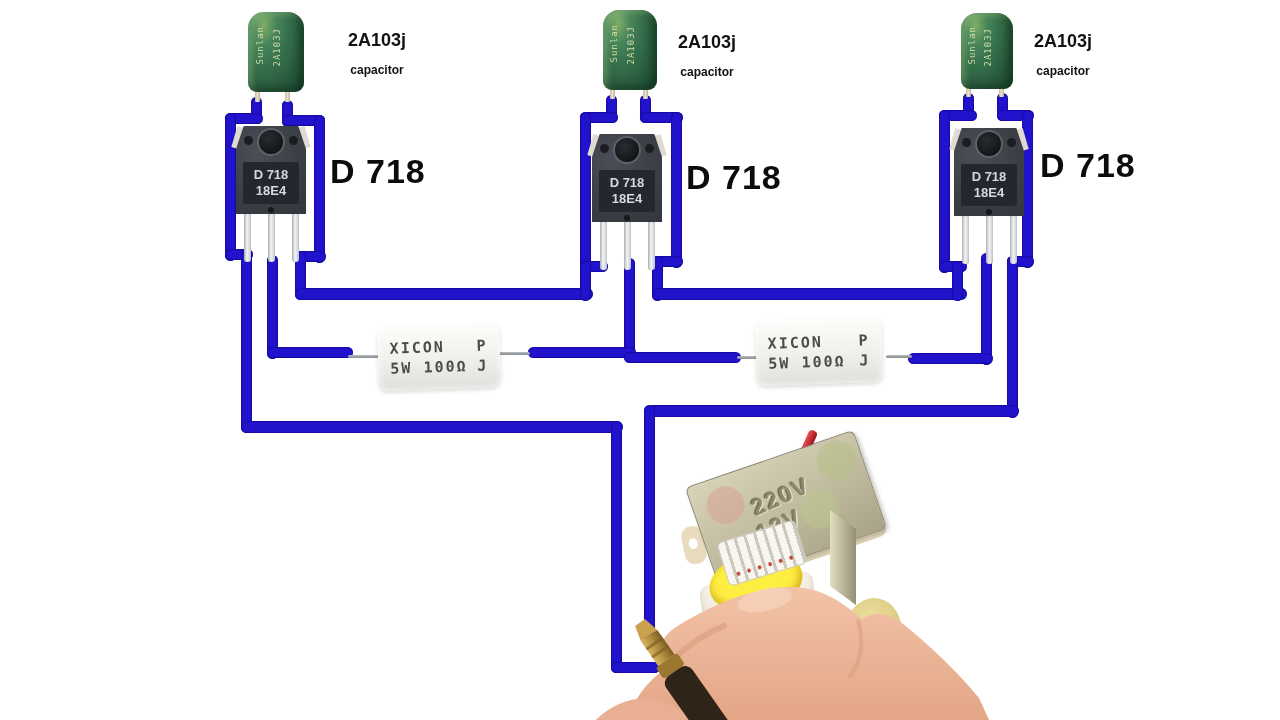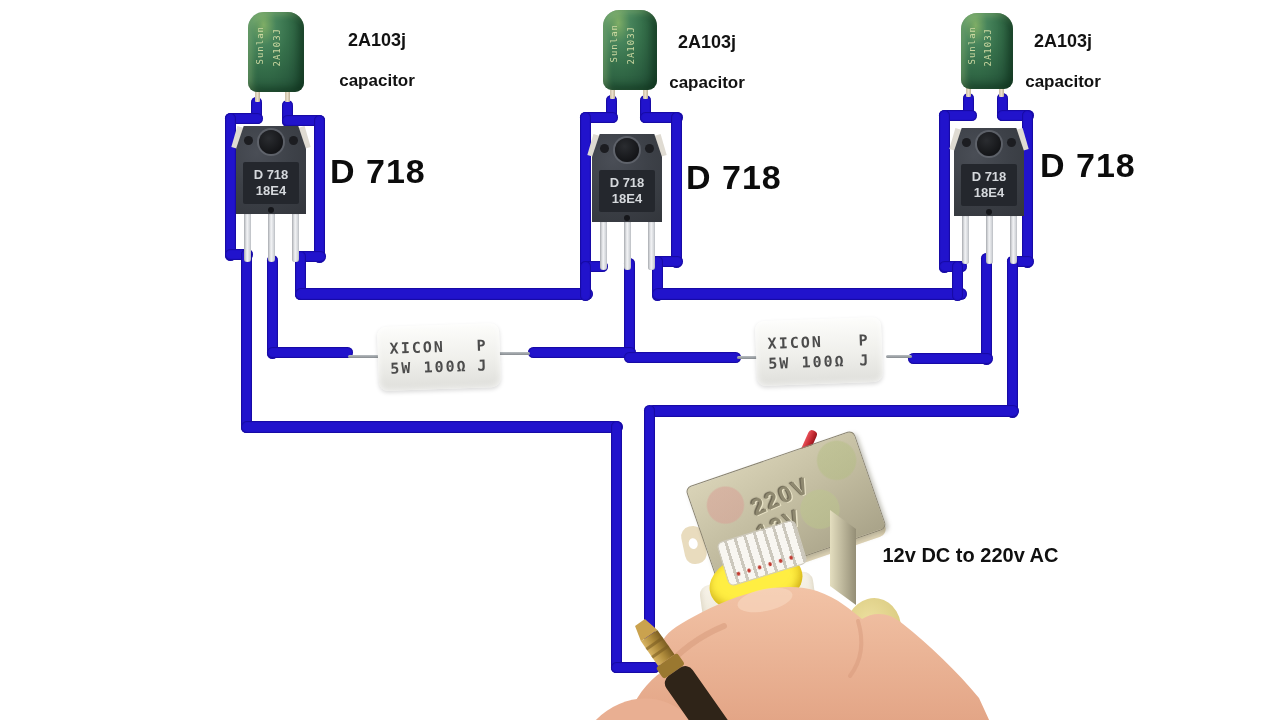--- a/index.html
+++ b/index.html
@@ -14,21 +14,21 @@
   
   .cap{border-radius:16px 16px 9px 9px;
        background:radial-gradient(ellipse at 28% 16%,#7fae66 0%,#47845b 22%,#356f4a 45%,#27583c 75%,#1d4630 100%);
        box-shadow:inset -5px -4px 8px rgba(0,30,10,.45), inset 4px 3px 6px rgba(190,230,150,.35);}
   .cap-text{position:absolute;writing-mode:vertical-rl;transform:rotate(180deg);
             font-family:"DejaVu Sans Mono",monospace;font-size:9px;letter-spacing:1px;
             color:#d8e0a8;opacity:.9;}
   .cap-leg{background:linear-gradient(90deg,#c9bca4,#eadfc9 50%,#bdb096);border-radius:1px;}
   .cap-label{text-align:center;color:#121212;font-weight:bold;}
   .cap-label .l1{font-size:18px;}
-  .cap-label .l2{font-size:17px;margin-top:20px;}
+  .cap-label .l2{font-size:12px;margin-top:12px;}
 
   
   .transistor{width:70px;height:140px;}
   .t-tab{width:18px;height:22px;background:#dfdbd2;top:2px;}
   .t-body{left:0;top:0;width:70px;height:88px;
           background:radial-gradient(circle at 30% 30%,#4a4e56 0%,#3d4148 45%,#33363c 100%);
           clip-path:polygon(0 26%,11% 0,89% 0,100% 26%,100% 100%,0 100%);}
   .t-hole{position:absolute;left:23px;top:4px;width:24px;height:24px;border-radius:50%;
           background:radial-gradient(circle at 40% 35%,#2a2c30,#141518 70%);
           box-shadow:0 0 0 2px rgba(120,124,132,.5);}
@@ -272,21 +272,20 @@
   <div class="l2">capacitor</div>
 </div>
 <div class="cap-label abs" style="left:998px;top:31px;width:130px">
   <div class="l1">2A103j</div>
   <div class="l2">capacitor</div>
 </div>
 <div class="d718 abs" style="left:330px;top:152px">D 718</div>
 <div class="d718 abs" style="left:686px;top:158px">D 718</div>
 <div class="d718 abs" style="left:1040px;top:146px">D 718</div>
 <div class="xfmr-label abs" style="left:868px;top:541px;width:205px">
-  <div>12v DC to 220v AC</div>
 </div>
 
 <svg class="abs" style="left:0;top:0" width="1280" height="720" viewBox="0 0 1280 720">
   <defs>
     <linearGradient id="brassGrad" x1="0" y1="0" x2="1" y2="0">
       <stop offset="0" stop-color="#d8b463"></stop>
       <stop offset="0.5" stop-color="#b08c3c"></stop>
       <stop offset="1" stop-color="#7c5e22"></stop>
     </linearGradient>
     <linearGradient id="skinGrad" x1="0" y1="0" x2="0" y2="1">

